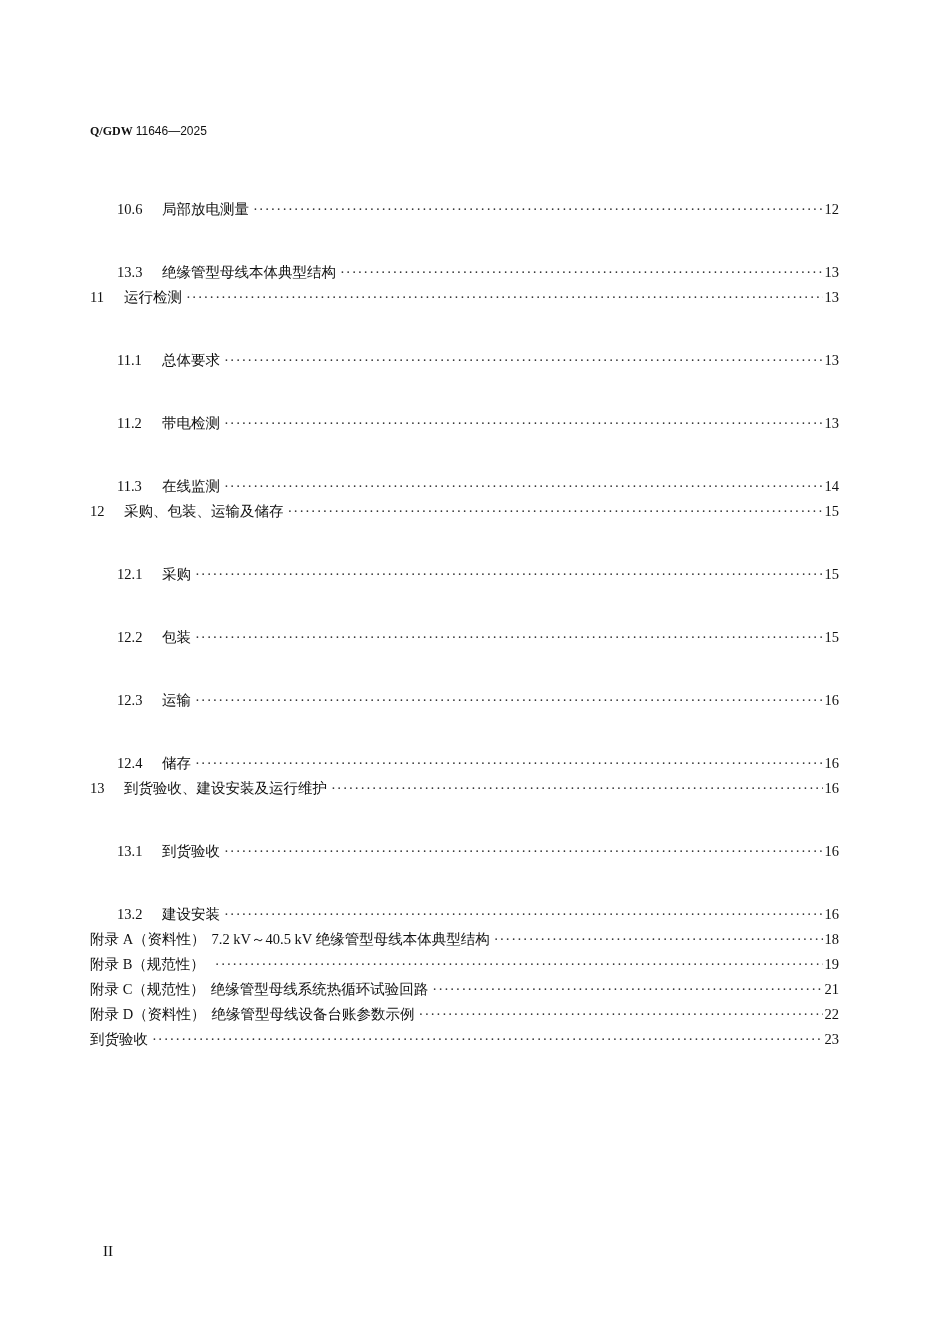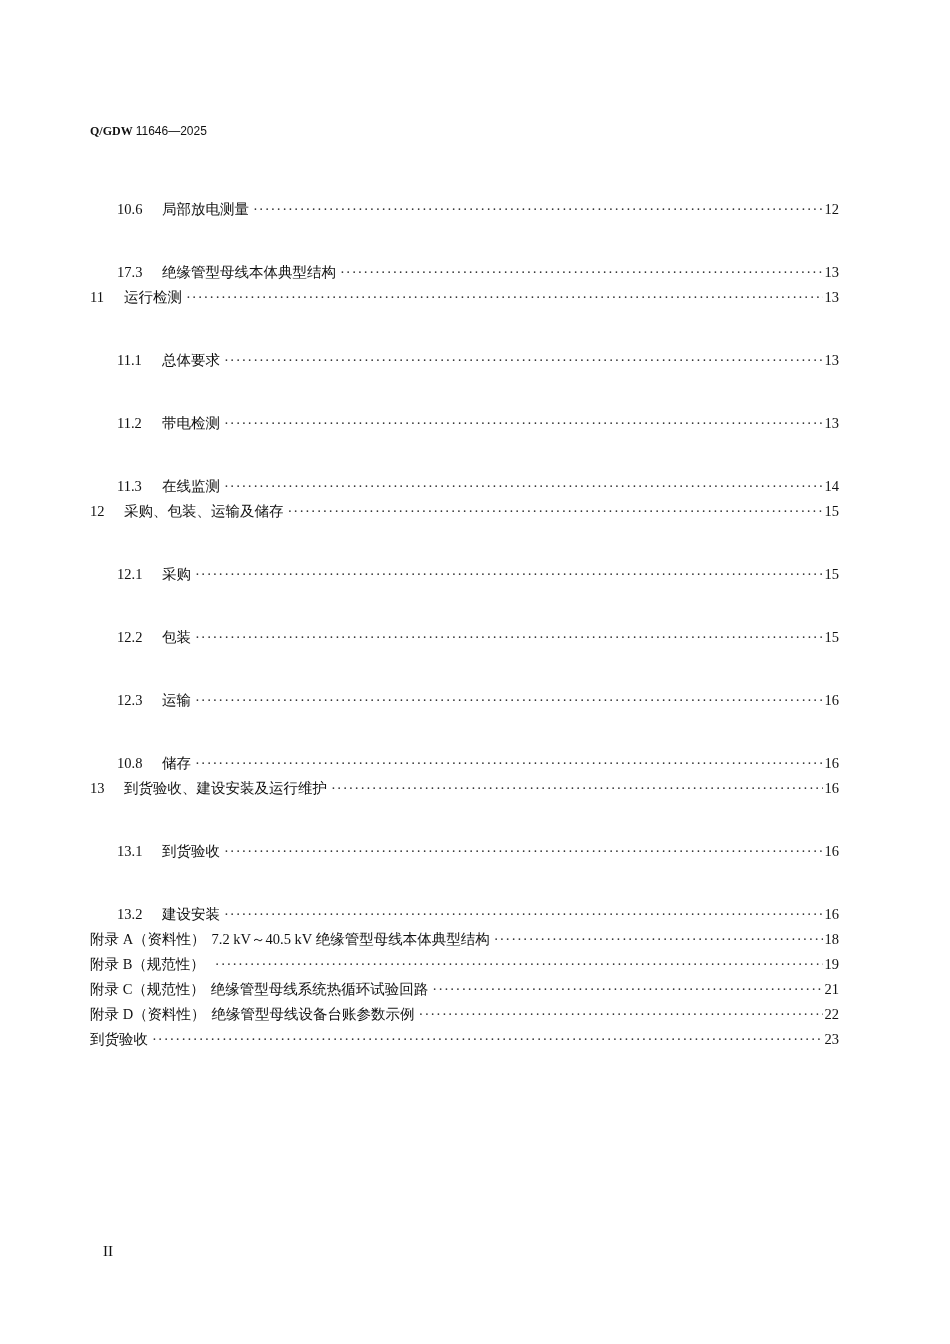--- a/index.html
+++ b/index.html
@@ -29,21 +29,21 @@
 </div>
 
 <div class="toc" id="toc">
     <div class="row l2">
       <span class="no">10.6</span>
       <span class="title">局部放电测量</span>
       <span class="dots"></span>
       <span class="page">12</span>
     </div>
     <div class="row l2">
-      <span class="no">17.3</span>
+      <span class="no">13.3</span>
       <span class="title">绝缘管型母线本体典型结构</span>
       <span class="dots"></span>
       <span class="page">13</span>
     </div>
     <div class="row l1">
       <span class="no">11</span>
       <span class="title">运行检测</span>
       <span class="dots"></span>
       <span class="page">13</span>
     </div>
@@ -83,21 +83,21 @@
       <span class="dots"></span>
       <span class="page">15</span>
     </div>
     <div class="row l2">
       <span class="no">12.3</span>
       <span class="title">运输</span>
       <span class="dots"></span>
       <span class="page">16</span>
     </div>
     <div class="row l2">
-      <span class="no">10.8</span>
+      <span class="no">12.4</span>
       <span class="title">储存</span>
       <span class="dots"></span>
       <span class="page">16</span>
     </div>
     <div class="row l1">
       <span class="no">13</span>
       <span class="title">到货验收、建设安装及运行维护</span>
       <span class="dots"></span>
       <span class="page">16</span>
     </div>

